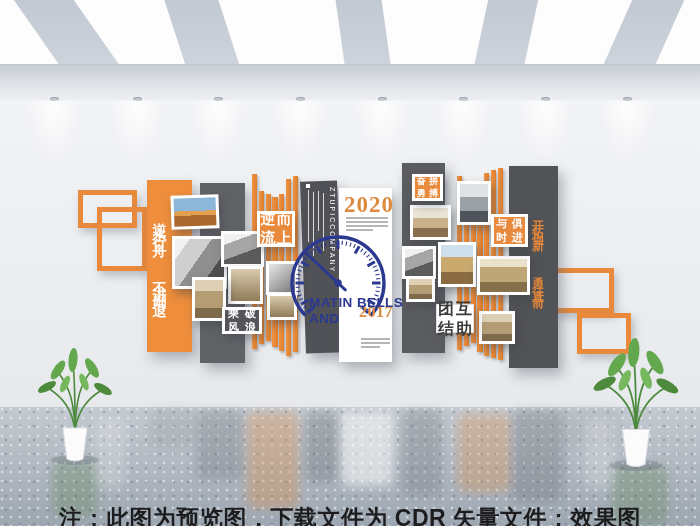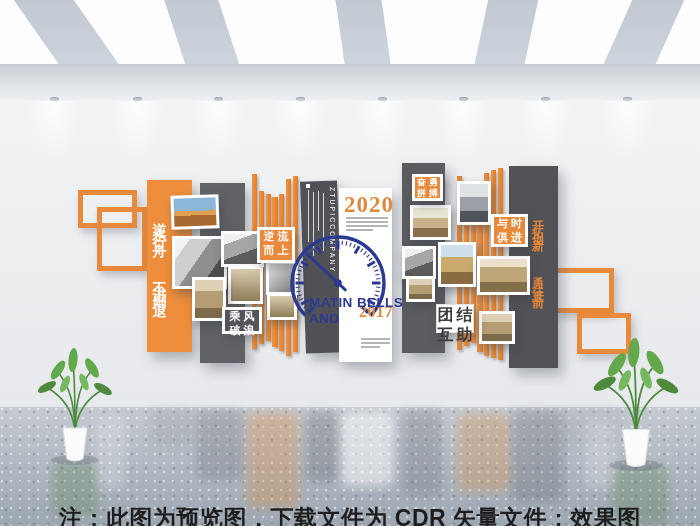--- a/index.html
+++ b/index.html
@@ -30,21 +30,21 @@
   .g-roof{background:linear-gradient(180deg,#8db7d8 0 46%,#e0a050 46% 62%,#a8682f 62%)}
   .g-fold{background:linear-gradient(125deg,#f2f2f2 0 18%,#cfcfcf 18% 45%,#8f8f8f 45% 72%,#4e4e4e 72%)}
   .g-sepia1{background:linear-gradient(180deg,#ded0b4 0 30%,#b49c74 30% 75%,#7e6b4c 75%)}
   .g-bw1{background:linear-gradient(160deg,#f0f0f0 0 25%,#a6a6a6 25% 60%,#5c5c5c 60%)}
   .g-sepia2{background:linear-gradient(180deg,#d9cbae,#8f7c58)}
   .g-church{background:linear-gradient(180deg,#e9e4d6 0 35%,#cdb global 0,#c9b28a 35% 68%,#8a6f4e 68%)}
   .g-tower{background:linear-gradient(180deg,#cfe0ec 0 30%,#caa96e 30% 70%,#8a6b42 70%)}
   .g-ruins{background:linear-gradient(180deg,#ece2cc 0 25%,#bfa678 25% 70%,#86704c 70%)}
   .g-bw2{background:linear-gradient(140deg,#e8e8e8,#777)}
   .g-mount{background:linear-gradient(180deg,#dfe3e6 0 35%,#9aa0a5 35% 70%,#4f545a 70%)}
-  .badge{position:absolute;display:flex;flex-direction:column;align-items:center;justify-content:flex-start;
+  .badge{position:absolute;display:flex;align-items:center;justify-content:space-between;
          text-align:center;font-family:"Liberation Serif",serif;font-weight:bold;
          box-shadow:3px 5px 9px rgba(60,64,72,.4);z-index:32}
   .badge span{display:block;letter-spacing:3px;margin-right:-3px;line-height:1.25}
   .b-orange{background:#E8893B;color:#fff;border:3px solid #fff}
   .b-dark{background:#54555A;color:#fff;border:3px solid #fff}
   .b-white{background:#fff;color:#3c3c3c;border:1px solid #e0e0e0}
   .vtext{position:absolute;writing-mode:vertical-rl;text-orientation:upright;
          font-family:"Liberation Serif",serif;font-weight:bold;z-index:25}
   .white-slogan{color:#fff;font-size:14px;letter-spacing:7px}
   .orange-slogan{color:#E8893B;font-size:12px;letter-spacing:6px}
@@ -185,21 +185,21 @@
   <div class="photo" style="left:457px;top:181px;width:28px;height:38px;z-index:30">
       <div class="g-mount"></div>
     </div>
   <div class="photo" style="left:477px;top:256px;width:47px;height:33px;z-index:30">
       <div class="g-ruins"></div>
     </div>
   <div class="photo" style="left:479px;top:311px;width:30px;height:27px;z-index:30">
       <div class="g-sepia1"></div>
     </div>
 
-  <div class="badge b-orange" style="left:257px;top:227px;width:32px;height:30px;font-size:11px">
+  <div class="badge b-orange" style="left:257px;top:211px;width:32px;height:30px;font-size:15px">
     <span>逆流</span>
     <span>而上</span>
   </div>
   <div class="badge b-dark" style="left:222px;top:307px;width:34px;height:21px;font-size:11px">
     <span>乘风</span>
     <span>破浪</span>
   </div>
   <div class="badge b-orange" style="left:412px;top:174px;width:25px;height:21px;font-size:9px">
     <span>奋勇</span>
     <span>拼搏</span>

